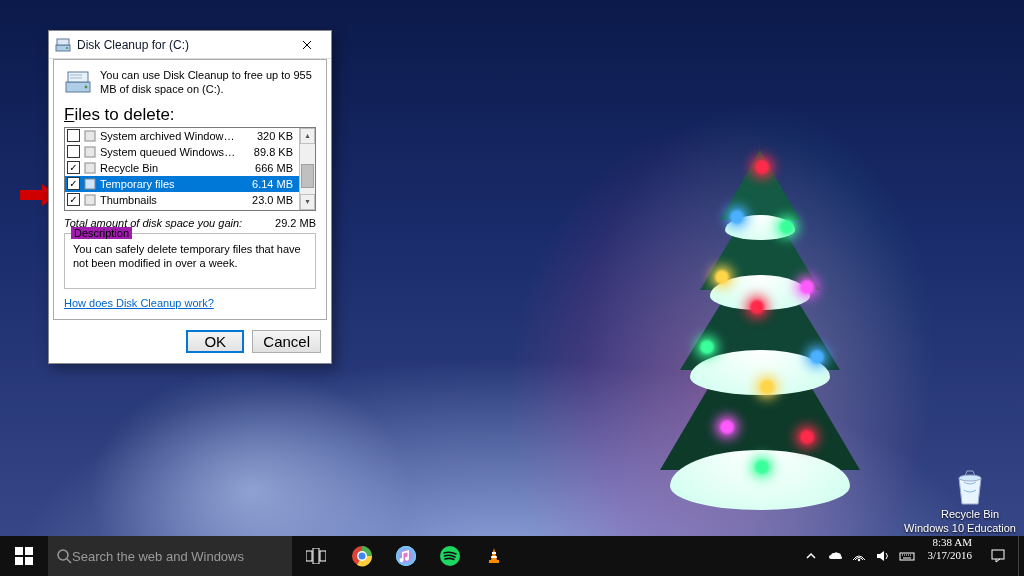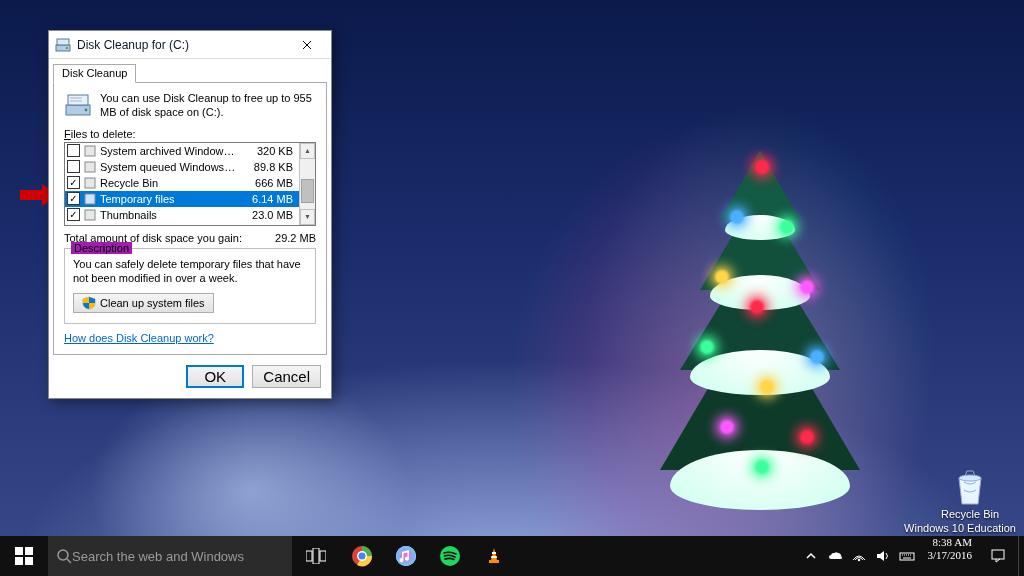--- a/index.html
+++ b/index.html
@@ -46,36 +46,36 @@
   .titlebar { display:flex; align-items:center; height:28px; padding:0 4px 0 6px; background:#fff; border-bottom:1px solid #ddd; }
   .titlebar .icon { width:16px; height:16px; margin-right:6px; flex:none; }
   .titlebar .title { flex:1; font-size:12px; color:#0f172a; }
   .titlebar .close { width:40px; height:26px; display:flex; align-items:center; justify-content:center; cursor:default; }
   .tabstrip { padding:4px 4px 0; background:#fff; }
   .tabstrip .tab { display:inline-block; padding:2px 8px 3px; font-size:11px; border:1px solid #aaa; border-bottom:1px solid #fff; background:#fff; position:relative; top:1px; }
   .tabbody { border:1px solid #aaa; margin:0 4px 4px; padding:8px 10px 10px; }
   .intro { display:flex; gap:8px; margin-bottom:8px; }
   .intro .driveicon { flex:none; width:28px; height:28px; }
   .intro .text { font-size:11px; line-height:1.3; }
-  .section-label { font-size:11px; margin:4px 0 2px; }
+  .section-label { font-size:17px; margin:4px 0 2px; }
   .section-label .u { text-decoration:underline; }
   .filelist { border:1px solid #7a7a7a; height:84px; background:#fff; position:relative; display:flex; }
   .filelist-rows { flex:1; overflow:hidden; }
   .row { display:flex; align-items:center; height:16px; padding:0 2px; font-size:11px; white-space:nowrap; }
   .row.selected { background:#0078d7; color:#fff; }
   .row .chk { width:13px; height:13px; border:1px solid #333; margin-right:3px; flex:none; display:flex; align-items:center; justify-content:center; font-size:10px; line-height:1; background:#fff; color:#000; }
   .row .ficon { width:14px; height:14px; margin-right:3px; flex:none; }
   .row .name { flex:1; overflow:hidden; text-overflow:ellipsis; }
   .row .size { width:60px; text-align:right; padding-right:4px; }
   .vscroll { width:16px; border-left:1px solid #c0c0c0; background:#f0f0f0; display:flex; flex-direction:column; }
   .vscroll .btn { height:16px; background:#f0f0f0; border:1px solid #c0c0c0; display:flex;align-items:center;justify-content:center;font-size:8px;color:#555; }
   .vscroll .track { flex:1; position:relative; }
   .vscroll .thumb { position:absolute; left:1px; right:1px; top:20px; height:24px; background:#c0c0c0; border:1px solid #a0a0a0; }
   .totals { display:flex; font-size:11px; margin:6px 0 4px; }
-  .totals .label { flex:1; }
+  .totals .label { flex:1;font-style:italic; }
   .groupbox { border:1px solid #c0c0c0; padding:8px 8px 10px; margin:0 0 4px; position:relative; }
   .groupbox .legend { position:absolute; top:-7px; left:6px; background:#a21caf; padding:0 3px; font-size:11px; }
   .groupbox p { margin:0 0 8px; font-size:11px; line-height:1.3; }
   .sysbtn { display:inline-flex; align-items:center; gap:4px; padding:2px 8px; font-size:11px; border:1px solid #adadad; background:linear-gradient(#f5f5f5,#e1e1e1); cursor:default; }
   .sysbtn .shield { width:14px; height:14px; }
   .link { color:#0066cc; font-size:11px; text-decoration:underline; cursor:pointer; display:inline-block; margin-top:4px; }
   .dlgbtns { display:flex; justify-content:flex-end; gap:8px; padding:6px 10px 10px; }
   .dlgbtn { min-width:58px; padding:2px 10px; font-size:15px; border:1px solid #adadad; background:linear-gradient(#f5f5f5,#e1e1e1); text-align:center; cursor:default; }
   .dlgbtn.default { border:1px solid #0078d7; box-shadow:inset 0 0 0 1px #0078d7; }
 
@@ -156,23 +156,20 @@
           </svg>
       </span>
       <span class="title">Disk Cleanup for  (C:)</span>
       <div class="close">
         <svg width="10" height="10" viewBox="0 0 10 10">
             <path d="M1 1 L9 9 M9 1 L1 9" stroke="#000" stroke-width="1"></path>
           </svg>
       </div>
     </div>
 
-    <div class="tabstrip">
-      <div class="tab">Disk Cleanup</div>
-    </div>
 
     <div class="tabbody">
       <div class="intro">
         <span class="driveicon">
           <svg viewBox="0 0 28 28">
               <rect x="2" y="14" width="24" height="10" fill="#b0cde8" stroke="#5a7a9a"></rect>
               <rect x="4" y="4" width="20" height="10" fill="#e8f0f8" stroke="#5a7a9a"></rect>
               <circle cx="22" cy="19" r="1.4" fill="#4a8a4a"></circle>
               <path d="M6 7 L18 7 M6 10 L18 10" stroke="#a0b8d0"></path>
             </svg>
@@ -235,32 +232,20 @@
       </div>
 
       <div class="totals">
         <span class="label">Total amount of disk space you gain:</span>
         <span>29.2 MB</span>
       </div>
 
       <div class="groupbox">
         <span class="legend">Description</span>
         <p>You can safely delete temporary files that have not been modified in over a week.</p>
-        <span class="sysbtn">
-          <span class="shield">
-            <svg viewBox="0 0 14 14">
-                <path d="M7 1 L13 3 L13 7 Q13 12 7 13 Q1 12 1 7 L1 3 Z" fill="#fff" stroke="#888" stroke-width="0.6"></path>
-                <path d="M7 1 L13 3 L13 7 L7 7 Z" fill="#0078d7"></path>
-                <path d="M1 3 L7 1 L7 7 L1 7 Z" fill="#ffb900"></path>
-                <path d="M7 7 L13 7 Q13 12 7 13 Z" fill="#ffb900"></path>
-                <path d="M1 7 L7 7 L7 13 Q1 12 1 7 Z" fill="#0078d7"></path>
-              </svg>
-          </span>
-          <span>Clean up system files</span>
-        </span>
       </div>
 
       <span class="link">How does Disk Cleanup work?</span>
     </div>
 
     <div class="dlgbtns">
       <div class="dlgbtn default">OK</div>
       <div class="dlgbtn">Cancel</div>
     </div>
   </div>

